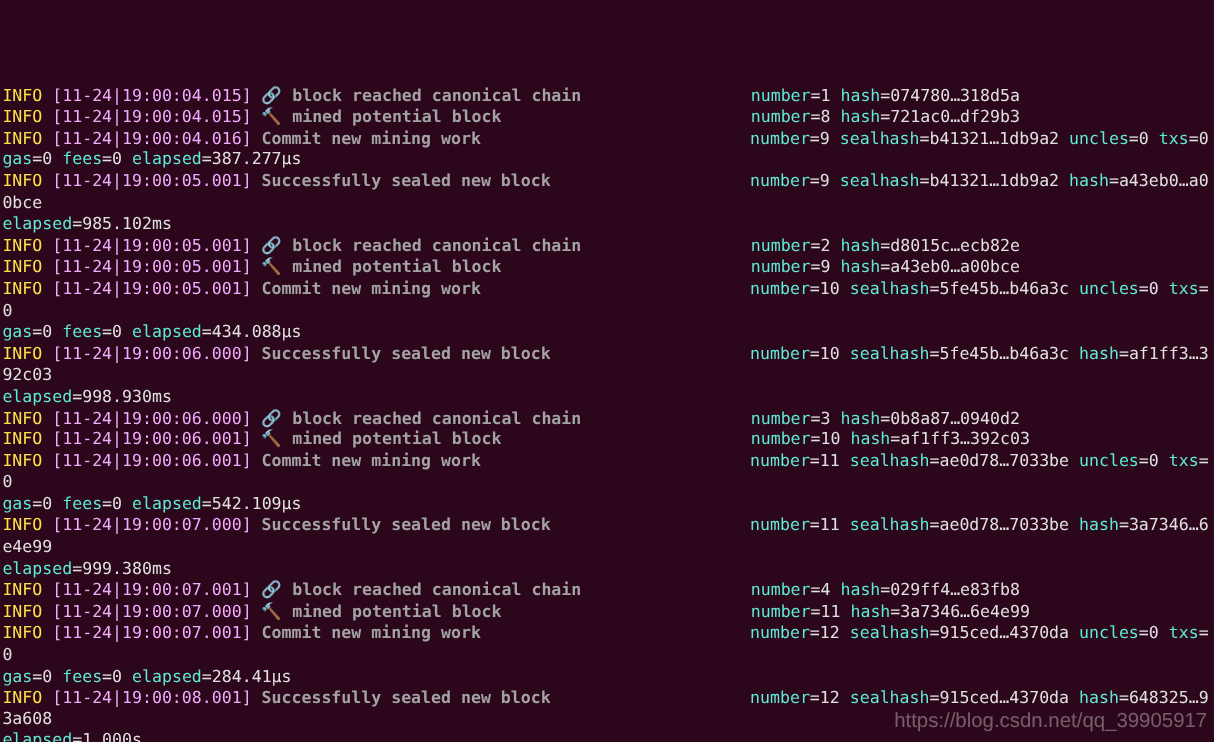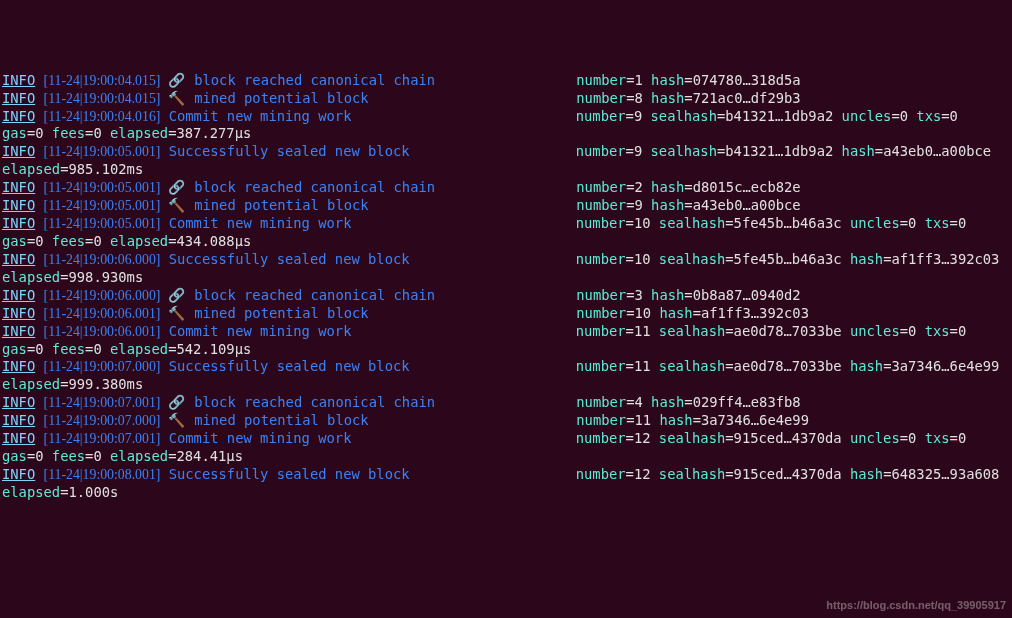--- a/index.html
+++ b/index.html
@@ -10,36 +10,35 @@
     font-family: "DejaVu Sans Mono", "Ubuntu Mono", monospace;
     font-size: 13.8px;
     line-height: 1.3;
     width: 1012px;
     height: 618px;
     overflow: hidden;
     white-space: pre-wrap;
     word-break: break-all;
   }
   .term { padding: 0 2px; position: relative; }
-  .lvl  { color: #7dd3fc; text-decoration: underline; }   
-  .ts   { color: #3b82f6; font-family: Liberation Serif, serif; }
-  .msg  { color: #3b82f6; }
+  .lvl  { color: #fde047; }   
+  .ts   { color: #f0abfc; }
+  .msg  { color: #a3a3a3; font-weight: bold; }
   .key  { color: #5eead4; }   
   .eq   { color: #e0e0e0; }
   .val  { color: #e0e0e0; }
   .icon { color: #c0c0c0; font-family: inherit; }
   .wm {
     position: absolute;
     bottom: 6px;
     right: 6px;
-    font-size: 11px;
+    font-size: 17px;
     color: rgba(255,255,255,0.35);
     font-family: sans-serif;
     pointer-events: none;
-    font-weight: bold;
   }
 </style>
 </head>
 <body>
 
 
 <div class="term" id="term"><span><span class="lvl">INFO</span> <span class="ts">[11-24|19:00:04.015]</span> <span class="icon">🔗</span> <span class="msg">block reached canonical chain</span>                 <span class="key">number</span><span class="eq">=</span><span class="val">1</span> <span class="key">hash</span><span class="eq">=</span><span class="val">074780…318d5a</span></span>
 <span><span class="lvl">INFO</span> <span class="ts">[11-24|19:00:04.015]</span> <span class="icon">🔨</span> <span class="msg">mined potential block</span>                         <span class="key">number</span><span class="eq">=</span><span class="val">8</span> <span class="key">hash</span><span class="eq">=</span><span class="val">721ac0…df29b3</span></span>
 <span><span class="lvl">INFO</span> <span class="ts">[11-24|19:00:04.016]</span> <span class="msg">Commit new mining work</span>                           <span class="key">number</span><span class="eq">=</span><span class="val">9</span> <span class="key">sealhash</span><span class="eq">=</span><span class="val">b41321…1db9a2</span> <span class="key">uncles</span><span class="eq">=</span><span class="val">0</span> <span class="key">txs</span><span class="eq">=</span><span class="val">0</span>
 <span class="key">gas</span><span class="eq">=</span><span class="val">0</span> <span class="key">fees</span><span class="eq">=</span><span class="val">0</span> <span class="key">elapsed</span><span class="eq">=</span><span class="val">387.277µs</span></span>

